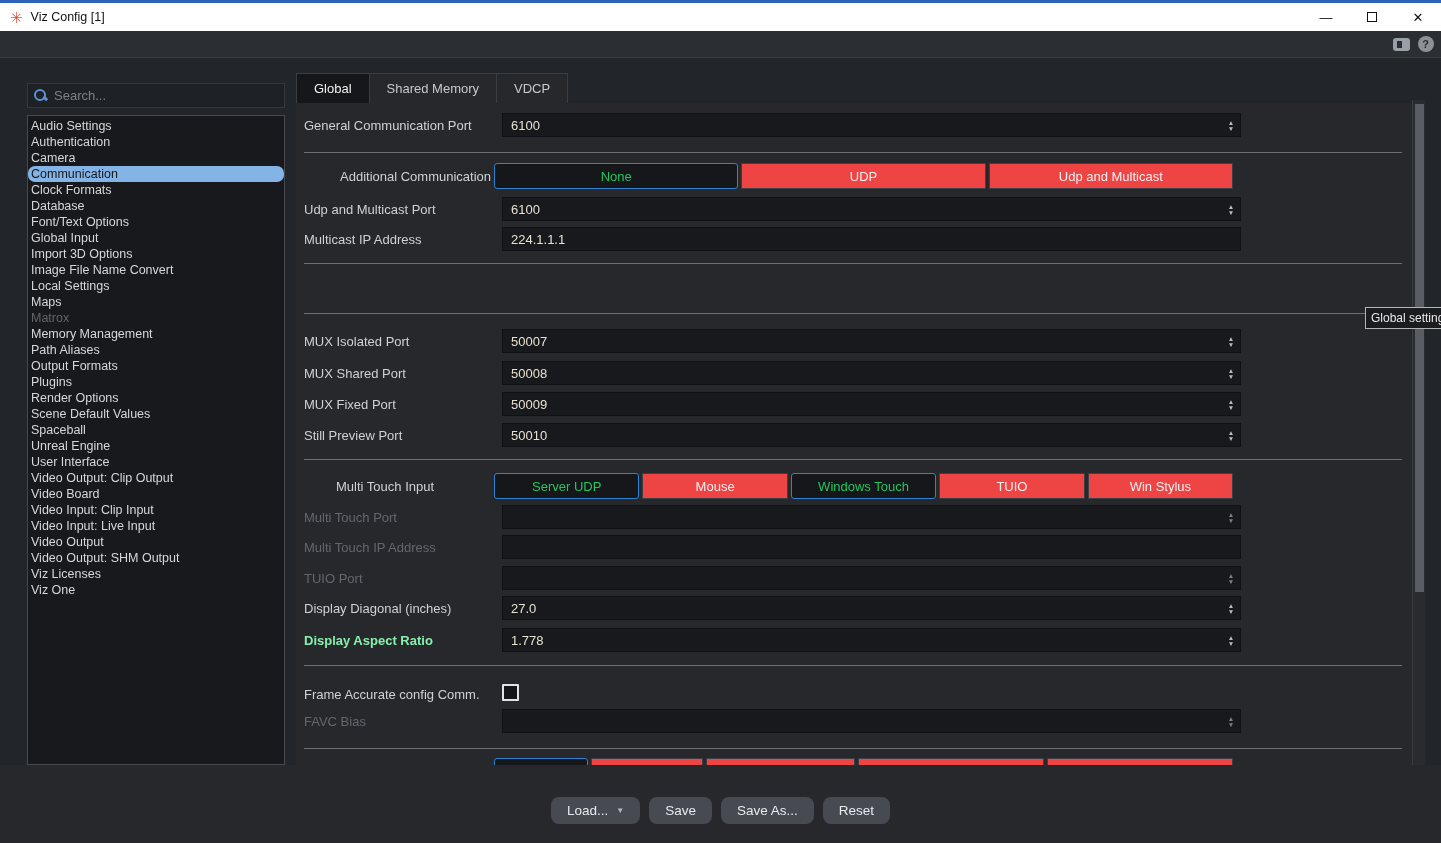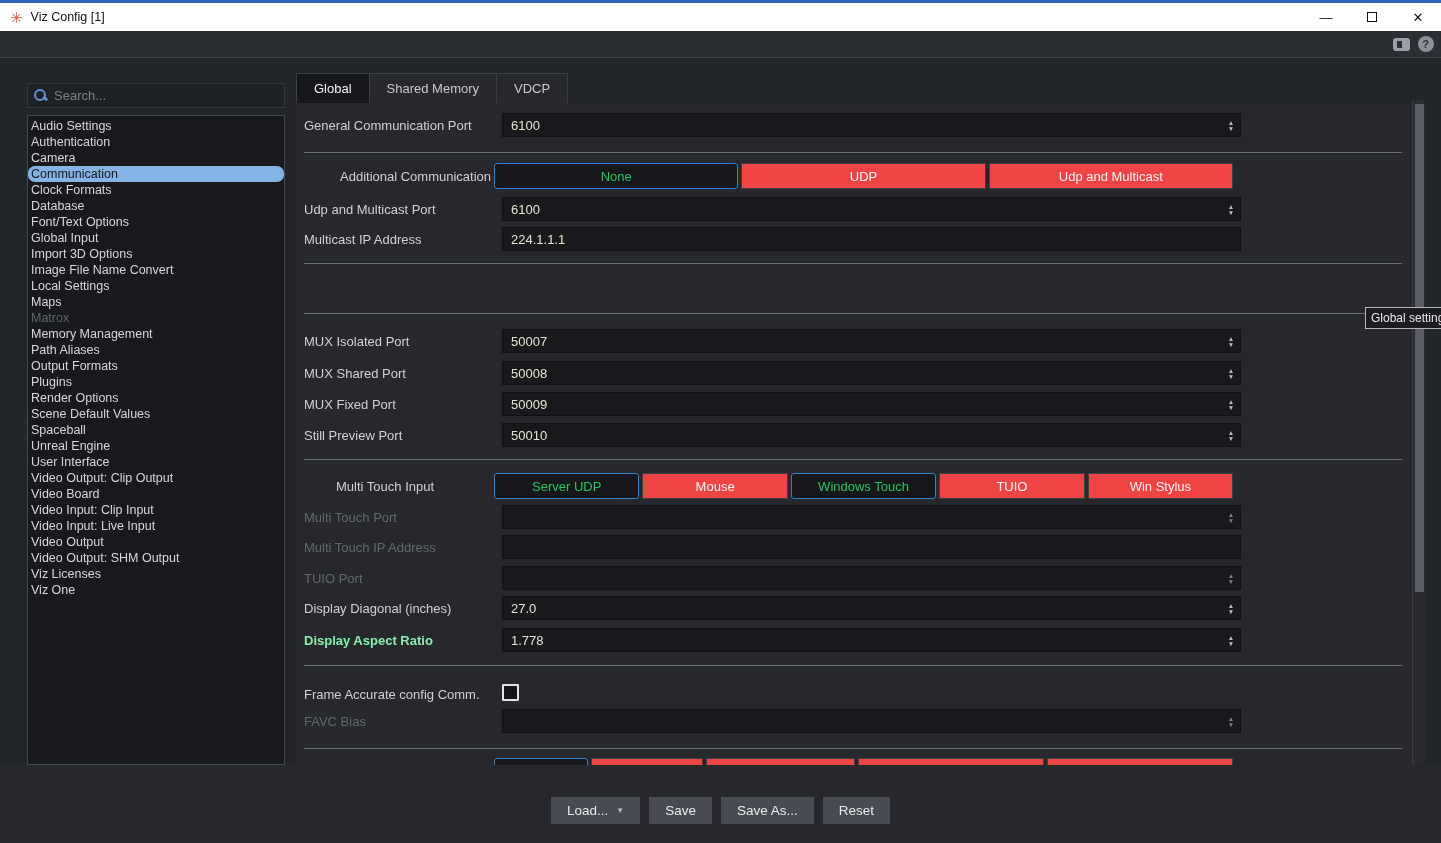--- a/index.html
+++ b/index.html
@@ -62,21 +62,21 @@
   
   .vscroll { position:absolute; left:1412px; top:100px; width:13px; height:665px; background:#292b2f; border-left:1px solid #3a3d40; }
   .vscroll-thumb { position:absolute; left:2px; top:4px; width:9px; height:488px; background:#5a5e64; }
 
   
   .tooltip { position:absolute; left:1365px; top:307px; width:76px; height:22px; background:#1a1c1f; border:1px solid #b4b4b4; border-right:none; color:#e8e8e8; font-size:12px; display:flex; align-items:center; padding-left:5px; white-space:nowrap; overflow:hidden; z-index:5; }
 
   
   .footer { position:absolute; left:0; top:765px; width:100%; height:78px; background:#26282b; }
   .footer-btns { position:absolute; top:32px; left:0; width:100%; display:flex; justify-content:center; gap:9px; }
-  .f-btn { height:27px; background:#474b51; border:none; border-radius:0; color:#e8eaec; font-size:13.5px; font-family:inherit; padding:0 16px; display:flex; align-items:center; gap:8px; cursor:default; }
+  .f-btn { height:27px; background:#474b51; border:none; border-radius:8px; color:#e8eaec; font-size:13.5px; font-family:inherit; padding:0 16px; display:flex; align-items:center; gap:8px; cursor:default; }
   .caret { font-size:8px; color:#b6bac0; }
 </style>
 </head>
 <body>
 
 <div class="accent-line"></div>
 <div class="titlebar">
   <span class="app-icon">✳</span>
   <span class="title-text">Viz Config [1]</span>
   <div class="win-controls">

